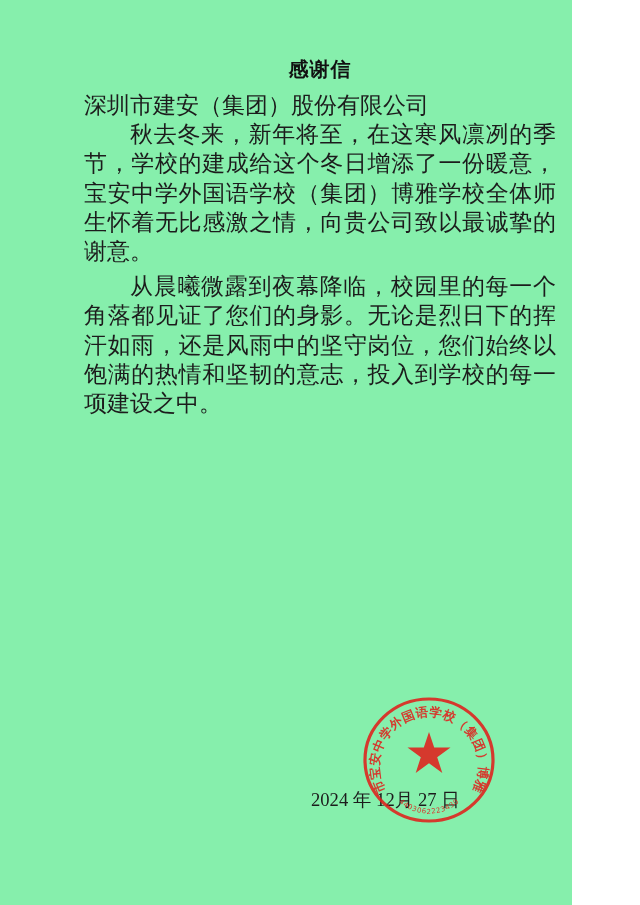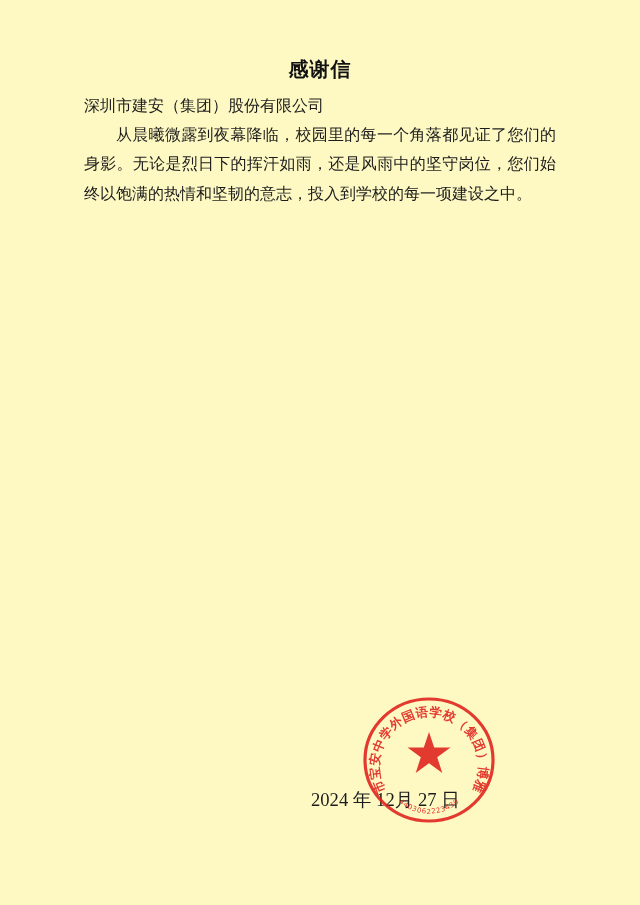--- a/index.html
+++ b/index.html
@@ -1,31 +1,31 @@
 <!DOCTYPE html>
 <html><head>
 <meta charset="utf-8">
 <style>
   html, body { margin: 0; padding: 0; }
   body {
     width: 640px; height: 905px; background: #ffffff; position: relative; overflow: hidden;
     font-family: "DejaVu Sans", "Liberation Sans", sans-serif; color: #1a1a1a;
   }
-  .page { position: absolute; left: 0; top: 0; width: 640px; height: 905px; background: #fef9c3; }
+  .page { position: absolute; left: 0; top: 0; width: 572px; height: 905px; background: #86efac; }
   .title {
     position: absolute; top: 56px; left: 0; width: 640px; text-align: center;
     font-size: 20px; font-weight: bold; letter-spacing: 1px; color: #111;
   }
   .body-text {
     position: absolute; left: 84px; top: 91px; width: 472px;
-    font-size: 16px; line-height: 29.2px; color: #1c1c1c;
+    font-size: 23px; line-height: 29.2px; color: #1c1c1c;
   }
   .salutation { margin: 0; }
   .para { margin: 0; text-indent: 2em; text-align: justify; }
-  .para + .para { margin-top: 6px; font-weight: bold; }
+  .para + .para { margin-top: 6px; }
   .salutation + .para { margin-top: 0; }
   .signature {
     position: absolute; top: 733px; left: 237px; font-size: 18.6px; color: #1c1c1c; white-space: nowrap;
   }
   .date {
     position: absolute; top: 763px; left: 311px; font-size: 18.6px; color: #1c1c1c; white-space: nowrap;
     font-family: "Liberation Serif", "DejaVu Serif", serif;
     margin-top: 24px;
   }
   .date .cjk { font-family: "DejaVu Sans", "Liberation Sans", sans-serif; }
@@ -36,20 +36,21 @@
 </style>
 </head>
 <body>
 
 <div class="page">
 
   <div class="title">感谢信</div>
 
   <div class="body-text">
     <p class="salutation">深圳市建安（集团）股份有限公司</p>
+    <p class="para">秋去冬来，新年将至，在这寒风凛冽的季节，学校的建成给这个冬日增添了一份暖意，宝安中学外国语学校（集团）博雅学校全体师生怀着无比感激之情，向贵公司致以最诚挚的谢意。</p>
     <p class="para">从晨曦微露到夜幕降临，校园里的每一个角落都见证了您们的身影。无论是烈日下的挥汗如雨，还是风雨中的坚守岗位，您们始终以饱满的热情和坚韧的意志，投入到学校的每一项建设之中。</p>
   </div>
 
 
   <div class="date">
     <span>2024</span>
     <span class="cjk">年</span>
     <span>12</span><span class="cjk">月</span>
     <span>27</span>
     <span class="cjk">日</span>

